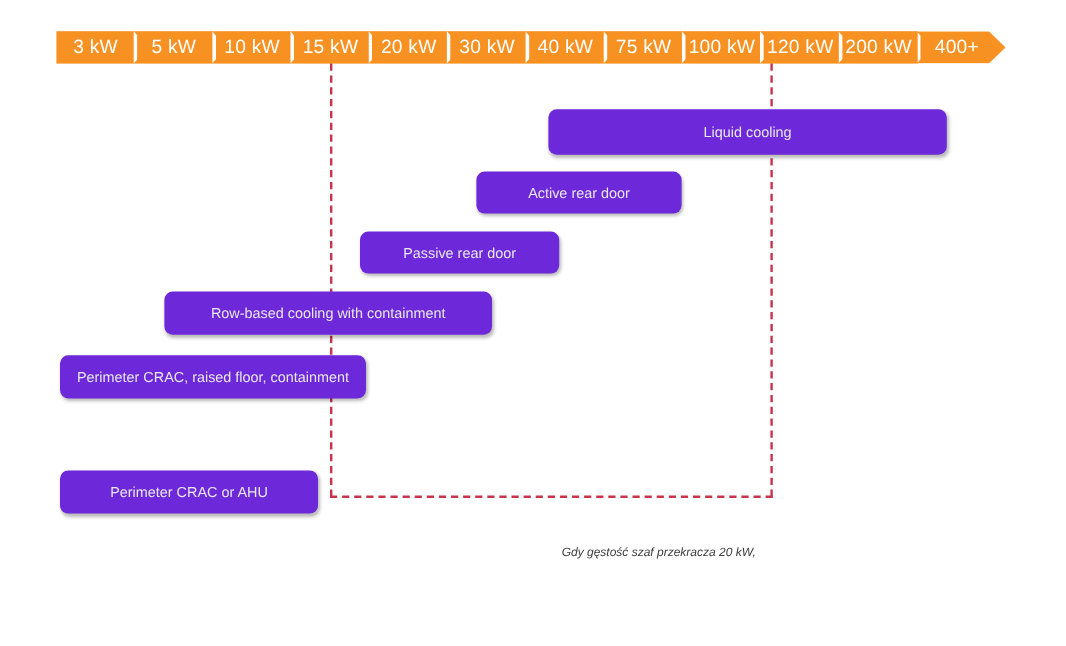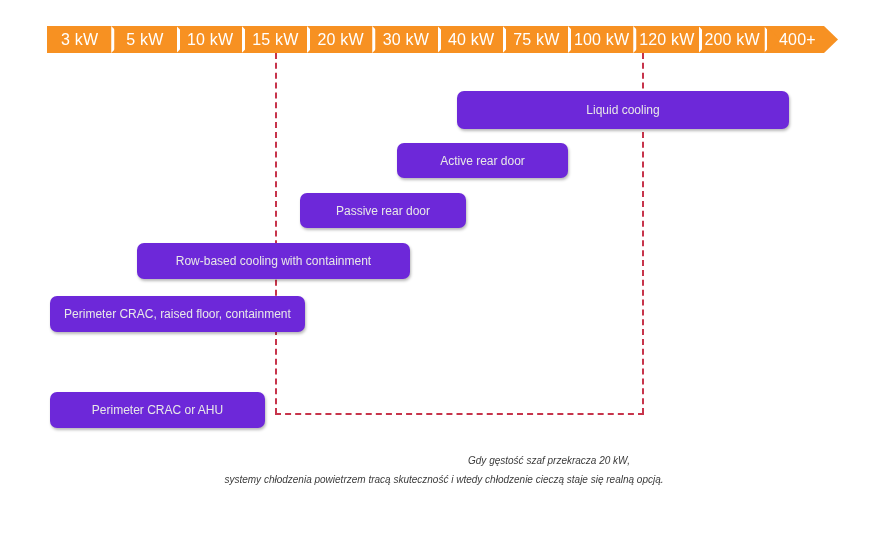--- a/index.html
+++ b/index.html
@@ -183,16 +183,15 @@
   <div class="bar" style="left:50px; top:296px; width:255px; height:36px;">
     <span>Perimeter CRAC, raised floor, containment</span>
   </div>
 
   <div class="bar" style="left:50px; top:348px; width:215px; height:36px;margin-top:44px;">
     <span>Perimeter CRAC or AHU</span>
   </div>
 
   <div id="caption">
     <span class="line1">Gdy gęstość szaf przekracza 20 kW,</span>
-    <span class="line2">systemy chłodzenia powietrzem tracą skuteczność i wtedy chłodzenie cieczą staje się realną opcją.</span>
   </div>
 
 </div>
 
 </body></html>

